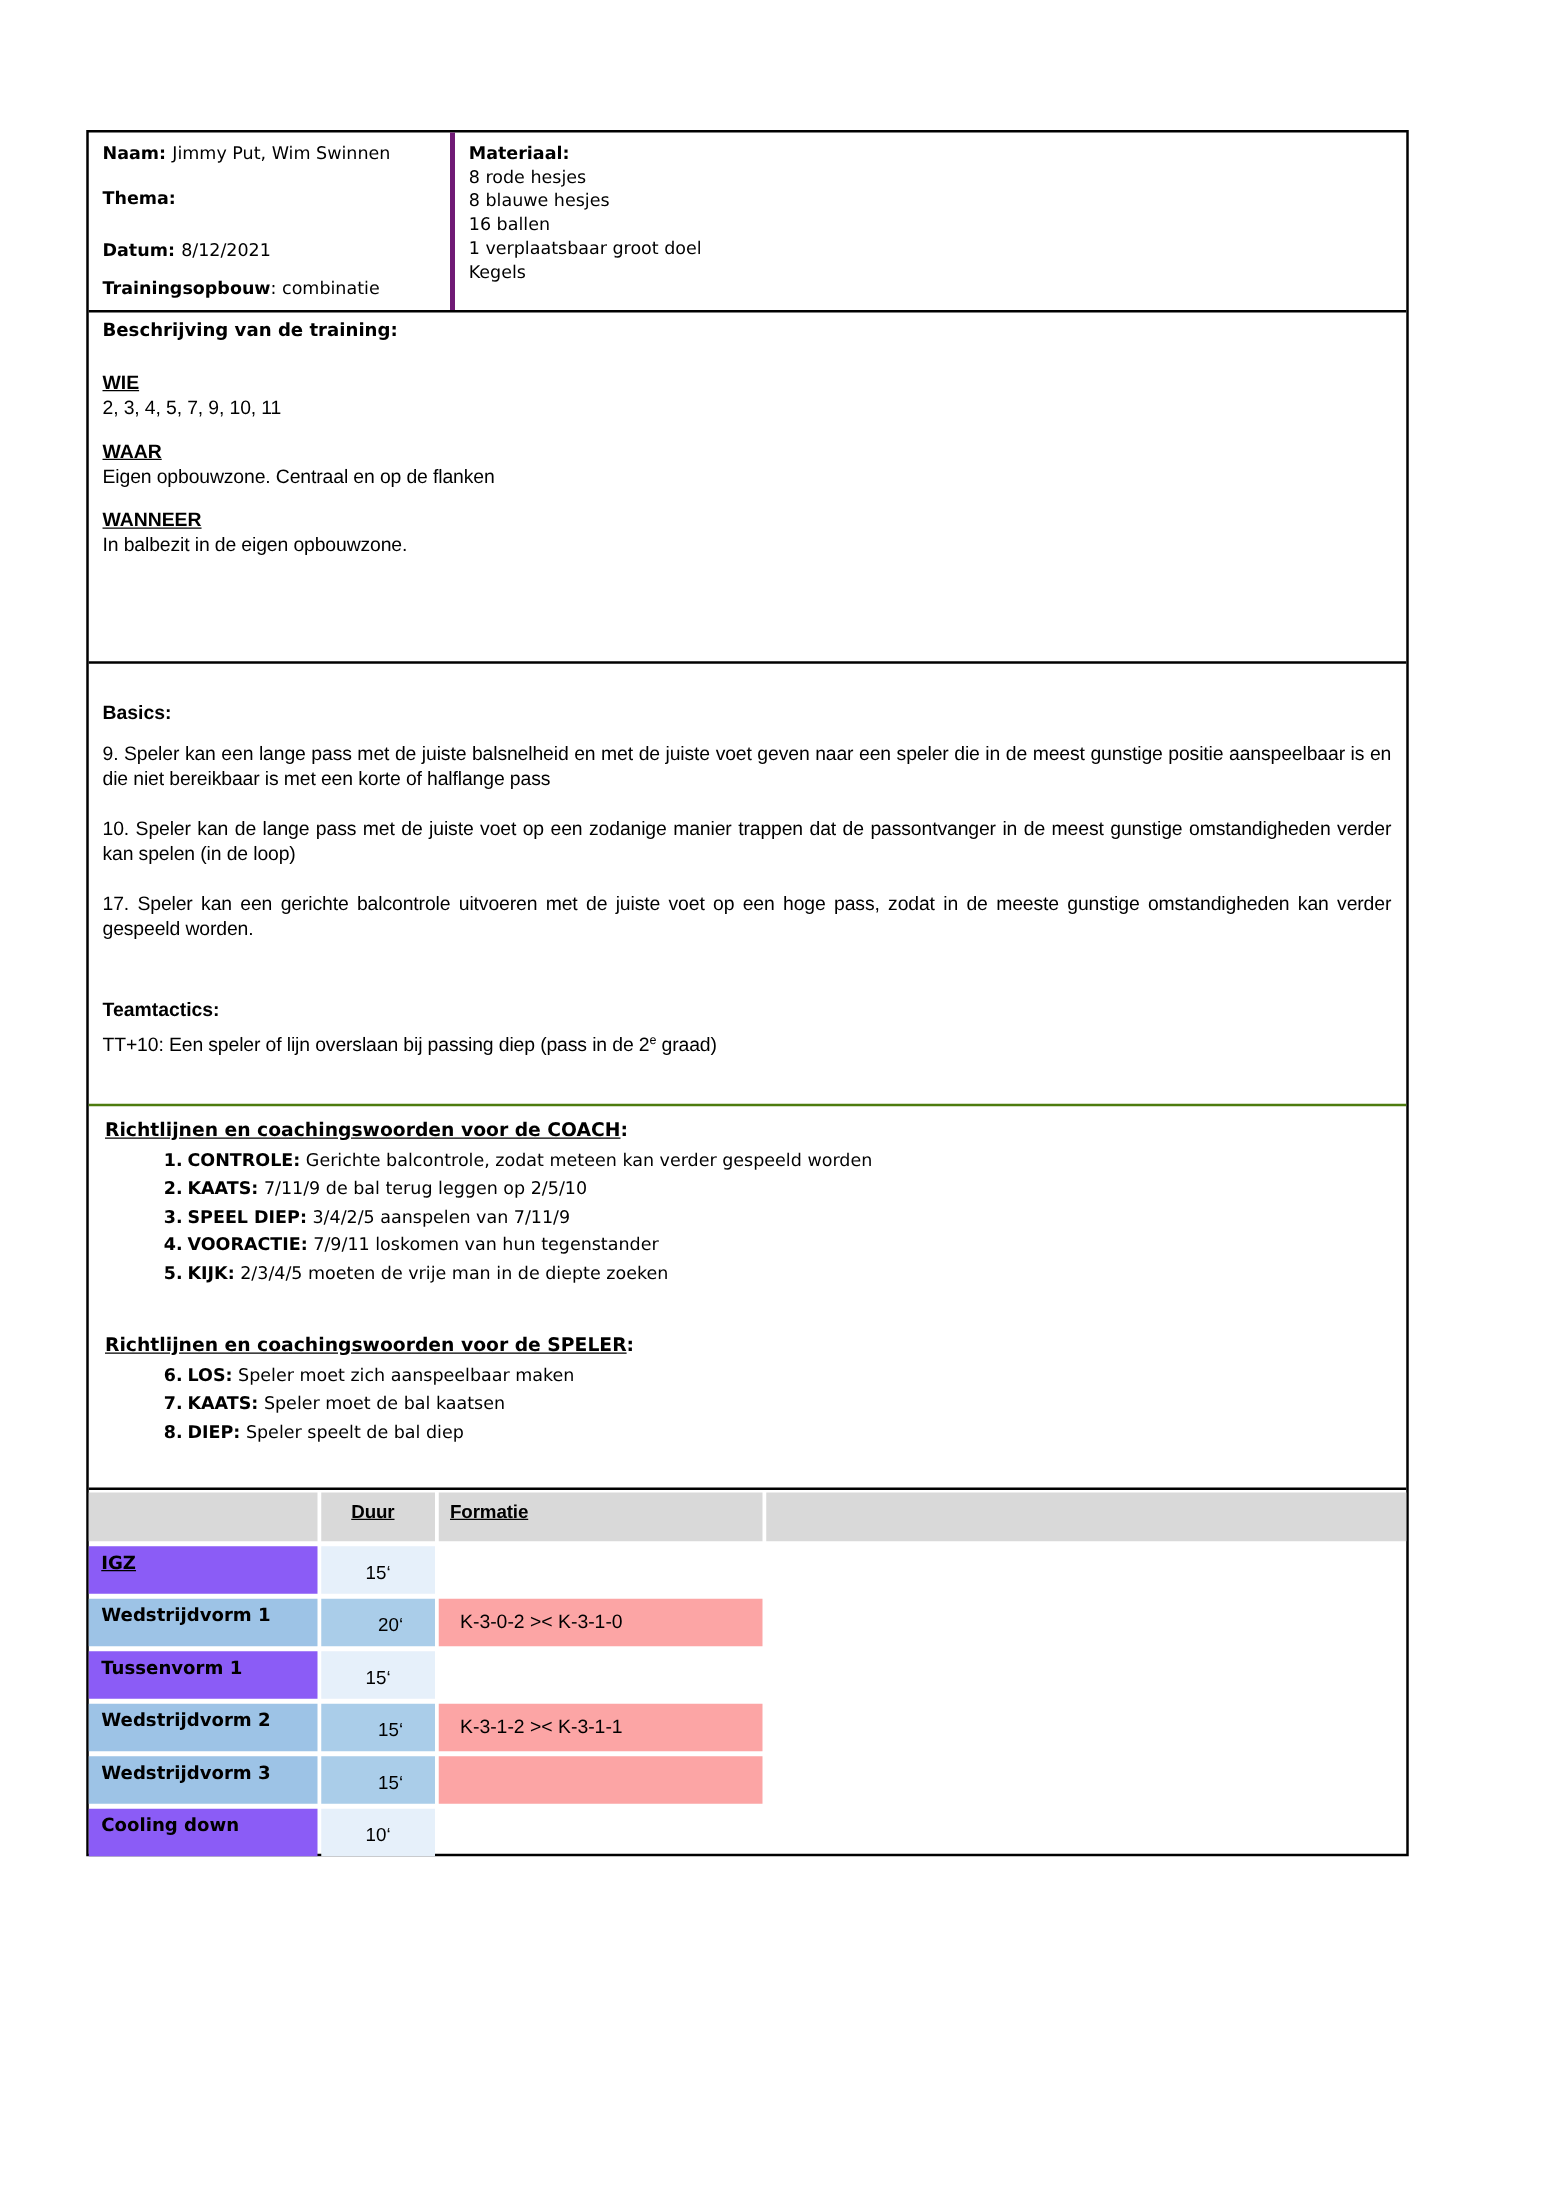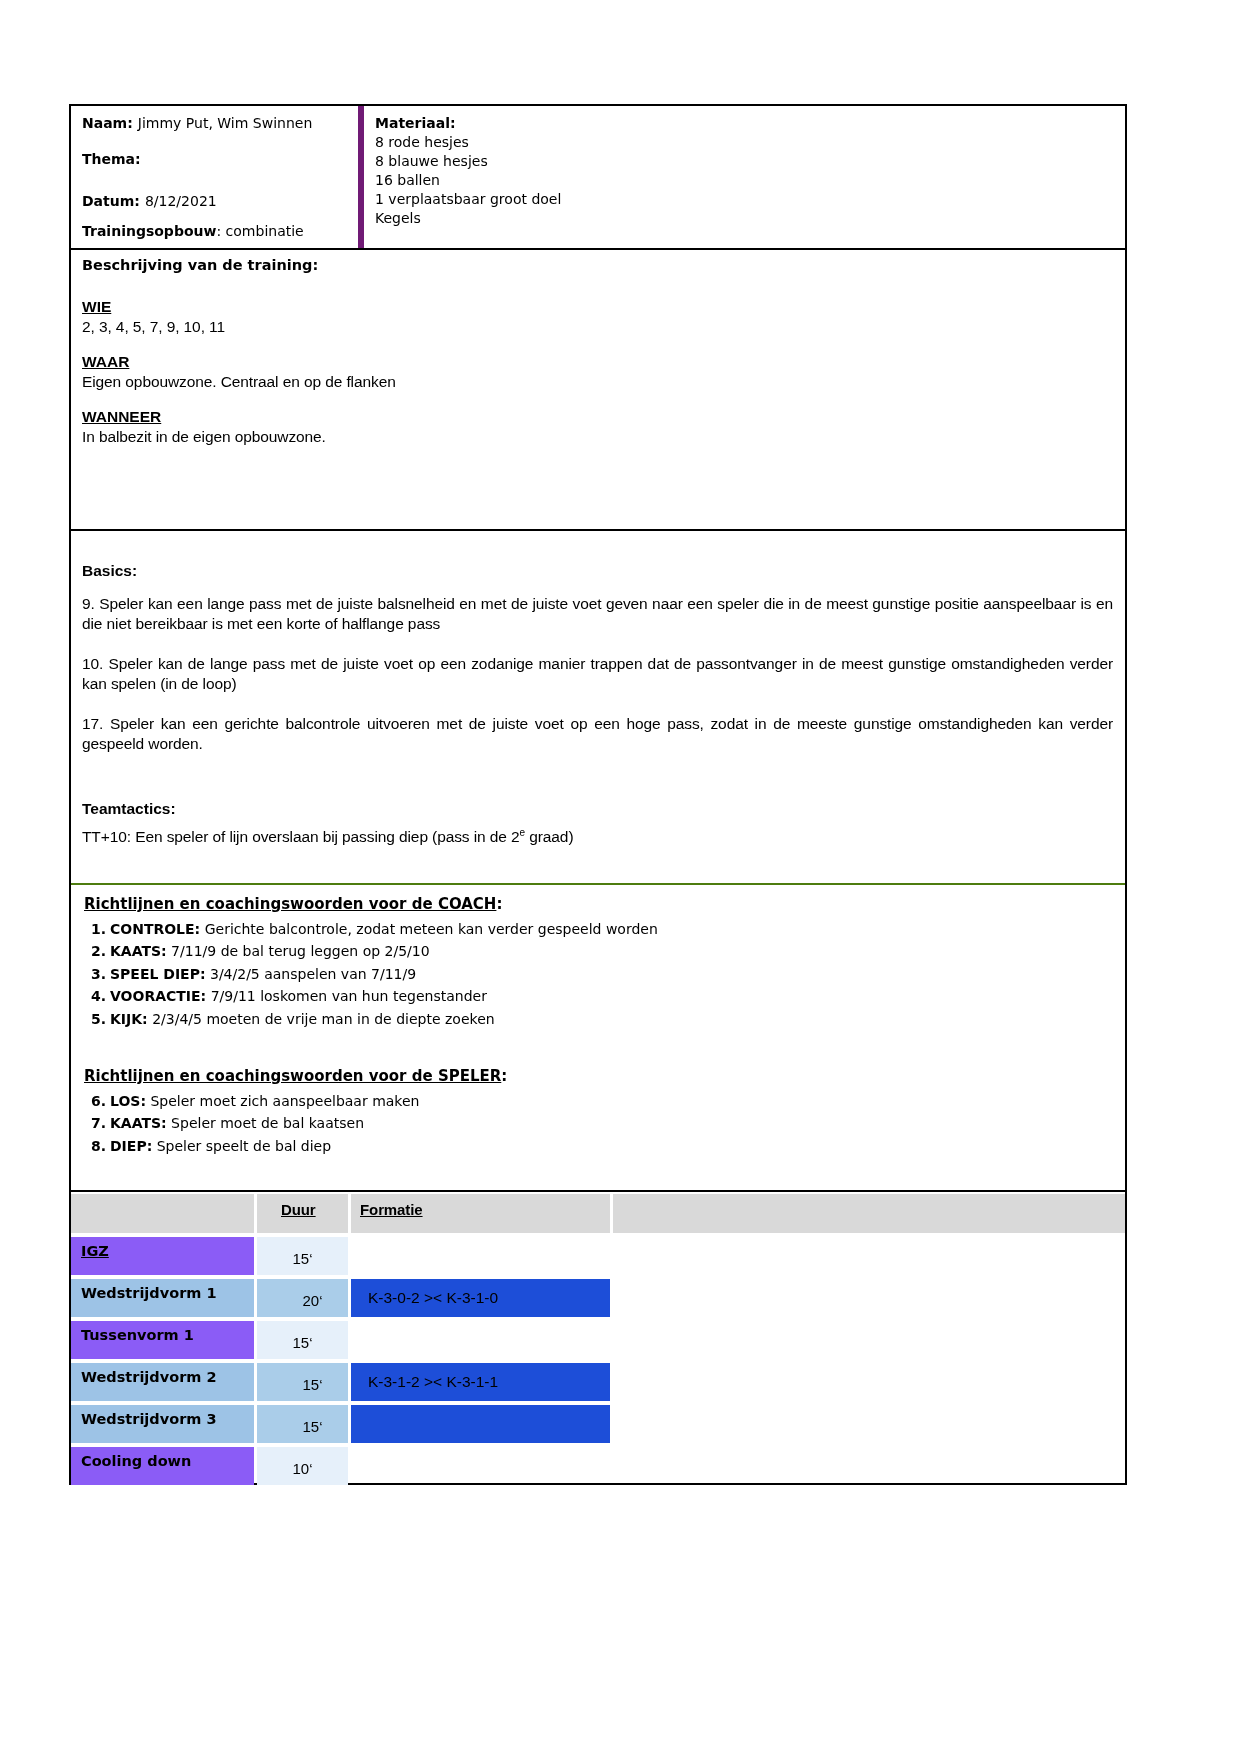--- a/index.html
+++ b/index.html
@@ -9,21 +9,21 @@
   }
   .doc {
     position:absolute; left:69px; top:104px; width:1054px;
     border:2px solid #000; background:#fff;
   }
   .sec { box-sizing:content-box; }
 
   
   .s-header { display:flex; height:142px; border-bottom:2px solid #000; }
   .h-cell { box-sizing:border-box; padding:8px 10px 0 11px; font-size:14px; line-height:18px; }
-  .h1 { width:293px; border-right:6px solid #701a75; }
+  .h1 { width:293px; border-right:4px solid #701a75; }
   .h2 { width:248px; border-right:2px solid #000; }
   .h3 { flex:1; }
   .lbl { font-weight:bold; }
   .lbl-sp { font-weight:bold; margin-right:5px; }
   .mt18 { margin-top:18px; }
   .mt17 { margin-top:24px; }
   .mt12 { margin-top:12px; }
   .mt32 { margin-top:32px; }
   .mat-line { line-height:19px; }
 
@@ -42,21 +42,21 @@
   .basics-item.sp { margin-top:20px; }
   .tt-title { margin-top:46px; font-family:"Liberation Sans", sans-serif; font-weight:bold; font-size:15.5px; }
   .tt-body { margin-top:9px; font-family:"Liberation Sans", sans-serif; font-size:15.5px; letter-spacing:-0.1px; }
   sup { font-size:10px; }
 
   
   .s-coach { height:307px; border-bottom:2px solid #000; padding:9px 12px 0 13px; box-sizing:border-box; }
   .rl-title { font-weight:bold; font-size:15px; line-height:21px; }
   .rl-title .u { text-decoration:underline; }
   .rl-list { margin-top:3px; }
-  .rl-item { font-size:14px; line-height:22.4px; }
+  .rl-item { font-size:14px; line-height:22.4px;margin-left:40px; }
   .rl-item .num { display:inline-block; width:26px; font-weight:bold; padding-left:7px; box-sizing:border-box; }
   .rl-item .kw { font-weight:bold; }
   .rl-title.second { margin-top:36px; }
 
   
   .s-schedule { height:291px; padding-top:2px; box-sizing:border-box; }
   .sch-row { display:flex; gap:3px; margin-bottom:4px; }
   .sch-head { height:39px; margin-bottom:4px; display:flex; gap:3px; }
   .sch-head .cell { background:#d9d9d9; }
   .row38 { height:38px; }
@@ -67,21 +67,21 @@
              font-family:"Liberation Sans", sans-serif; font-size:15.5px; }
   .c-rest  { flex:1; }
   .hdr-txt { font-family:"Liberation Sans", sans-serif; font-weight:bold; font-size:15px; text-decoration:underline; letter-spacing:-0.1px; }
   .sch-head .c-duur { justify-content:flex-start; padding-left:24px; align-items:flex-start; padding-top:7px; }
   .sch-head .c-form { align-items:flex-start; padding-top:7px; }
   .row-light .c-label { background:#8b5cf6; }
   .row-light .c-duur  { background:#e6f0fa; }
   .row-light .c-form  { background:transparent; }
   .row-med .c-label { background:#9dc3e6; }
   .row-med .c-duur  { background:#aacde9;padding-left:20px; }
-  .row-med .c-form.filled { background:#1d4ed8;padding-left:17px; }
+  .row-med .c-form.filled { background:#fca5a5;padding-left:17px; }
   .c-label.u { text-decoration:underline; }
 </style>
 </head>
 <body>
 
 <div class="doc">
 
   <div class="sec s-header">
     <div class="h-cell h1">
       <div><span class="lbl-sp">Naam:</span><span>Jimmy Put, Wim Swinnen</span></div>

